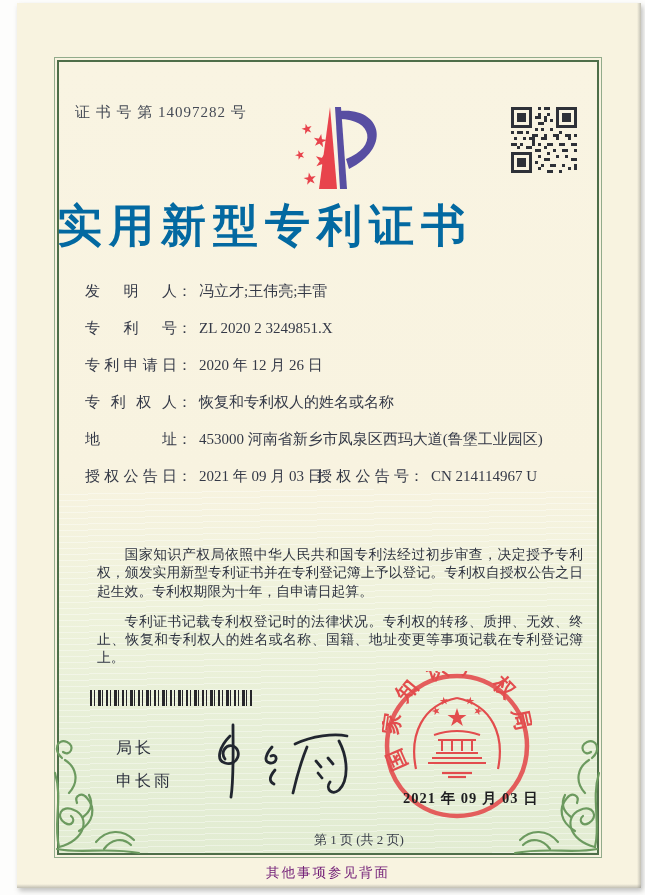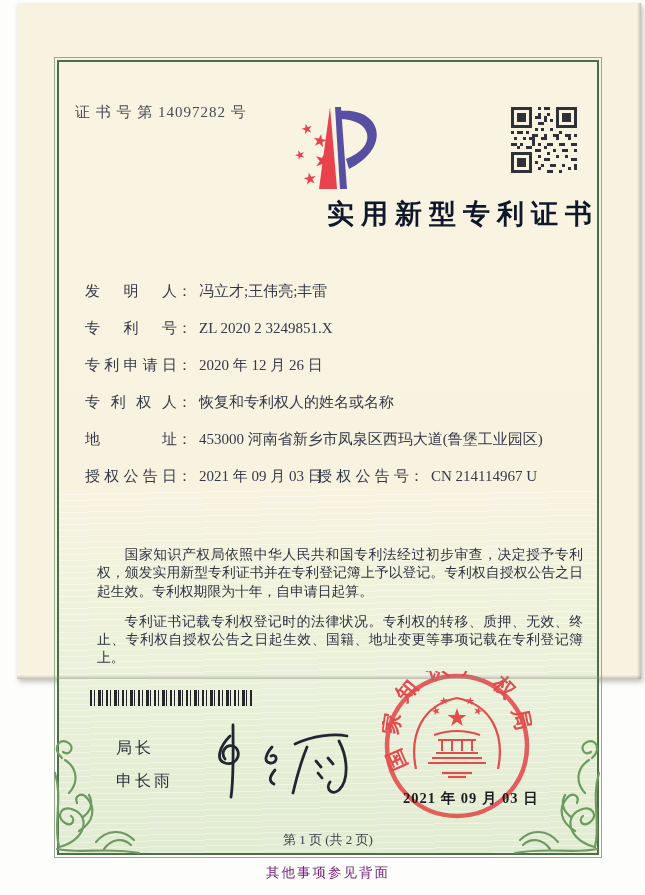--- a/index.html
+++ b/index.html
@@ -2,21 +2,21 @@
 <html><head>
 <meta charset="utf-8">
 <style>
   html,body{margin:0;padding:0;}
   body{
     width:645px;height:895px;position:relative;overflow:hidden;
     background:#fdfdfc;
     font-family:"Liberation Serif","DejaVu Serif",serif;
   }
   .paper{
-    position:absolute;left:17px;top:3px;width:624px;height:676px;
+    position:absolute;left:17px;top:3px;width:624px;height:885px;
     background:#f8f3e0;
     box-shadow:2px 3px 5px rgba(120,120,115,.45);
   }
   .edge-right{position:absolute;right:0;top:0;width:4px;height:100%;
     background:linear-gradient(90deg,rgba(0,0,0,0),rgba(140,140,135,.5));}
   .edge-bottom{position:absolute;left:0;bottom:0;width:100%;height:4px;
     background:linear-gradient(180deg,rgba(0,0,0,0),rgba(140,140,135,.5));}
   .frame{
     position:absolute;left:40px;top:57px;width:542px;height:795px;
     border:2px solid #4e6e49;
@@ -33,22 +33,22 @@
     position:absolute;left:150px;top:215px;width:170px;height:170px;border-radius:50%;
     border:9px solid rgba(205,145,110,.07);
   }
   .cert-no{
     position:absolute;left:58px;top:100px;
     font-size:15px;color:#454a55;letter-spacing:1px;white-space:nowrap;
   }
   .logo{position:absolute;left:266px;top:96px;width:114px;height:98px;}
   .qr{position:absolute;left:494px;top:104px;width:66px;height:66px;}
   .title{
-    position:absolute;left:40px;top:193px;width:542px;text-align:right;
-    font-size:27px;font-weight:700;letter-spacing:7px;color:#0f172a;white-space:nowrap;
+    position:absolute;left:40px;top:193px;width:542px;text-align:left;
+    font-size:45px;font-weight:700;letter-spacing:7px;color:#0369a1;white-space:nowrap;
   }
   .fields{position:absolute;left:68px;top:279px;width:512px;font-size:15px;color:#343947;}
   .row{height:37px;white-space:nowrap;}
   .lab{display:inline-block;width:92px;text-align:justify;text-align-last:justify;vertical-align:top;}
   .colon{margin-right:7px;}
   .row-grant .grp-left{display:inline-block;width:232px;}
   .body-text{
     position:absolute;left:68px;top:531px;width:510px;
     font-size:13.8px;line-height:18.3px;color:#2e3340;text-align:justify;
   }
@@ -62,21 +62,21 @@
   .director{position:absolute;left:92px;top:735px;font-size:16px;color:#2c313d;letter-spacing:3px;margin-left:7px;}
   .director div{margin-bottom:12px;}
   .signature{position:absolute;left:183px;top:717px;width:152px;height:82px;}
   .seal{position:absolute;left:365px;top:668px;width:150px;height:150px;opacity:.92;}
   .seal-date{
     position:absolute;left:386px;top:786px;font-size:14.5px;font-weight:600;
     color:#1d1d20;letter-spacing:1px;z-index:5;white-space:nowrap;
   }
   .page-info{
     position:absolute;left:40px;top:828px;width:542px;text-align:center;
-    font-size:13px;color:#3a3f4a;z-index:4;
+    font-size:13px;color:#3a3f4a;z-index:4;padding-left:31px;
   }
   .back-note{
     position:absolute;left:40px;top:861px;width:542px;text-align:center;
     font-size:13.5px;color:#701a75;letter-spacing:2px;
   }
   .ornament{position:absolute;width:95px;height:175px;z-index:2;}
   .orn-left{left:32px;top:678px;}
   .orn-right{right:36px;top:678px;transform:scaleX(-1);}
   svg{display:block;}
 </style>
@@ -145,21 +145,21 @@
     <div class="row">
       <span class="lab">地址</span><span class="colon">：</span><span>453000 河南省新乡市凤泉区西玛大道(鲁堡工业园区)</span>
     </div>
     <div class="row row-grant">
       <span class="grp-left"><span class="lab">授权公告日</span><span class="colon">：</span><span>2021 年 09 月 03 日</span></span><span><span class="lab">授权公告号</span><span class="colon">：</span><span>CN 214114967 U</span></span>
     </div>
   </div>
 
   <div class="body-text">
     <p>国家知识产权局依照中华人民共和国专利法经过初步审查，决定授予专利权，颁发实用新型专利证书并在专利登记簿上予以登记。专利权自授权公告之日起生效。专利权期限为十年，自申请日起算。</p>
-    <p>专利证书记载专利权登记时的法律状况。专利权的转移、质押、无效、终止、专利权自授权公告之日起生效、国籍、地址变更等事项记载在专利登记簿上。</p>
+    <p>专利证书记载专利权登记时的法律状况。专利权的转移、质押、无效、终止、恢复和专利权人的姓名或名称、国籍、地址变更等事项记载在专利登记簿上。</p>
   </div>
 
   <div class="barcode"></div>
 
   <div class="director">
     <div>局长</div>
     <div>申长雨</div>
   </div>
 
   <div class="signature">

